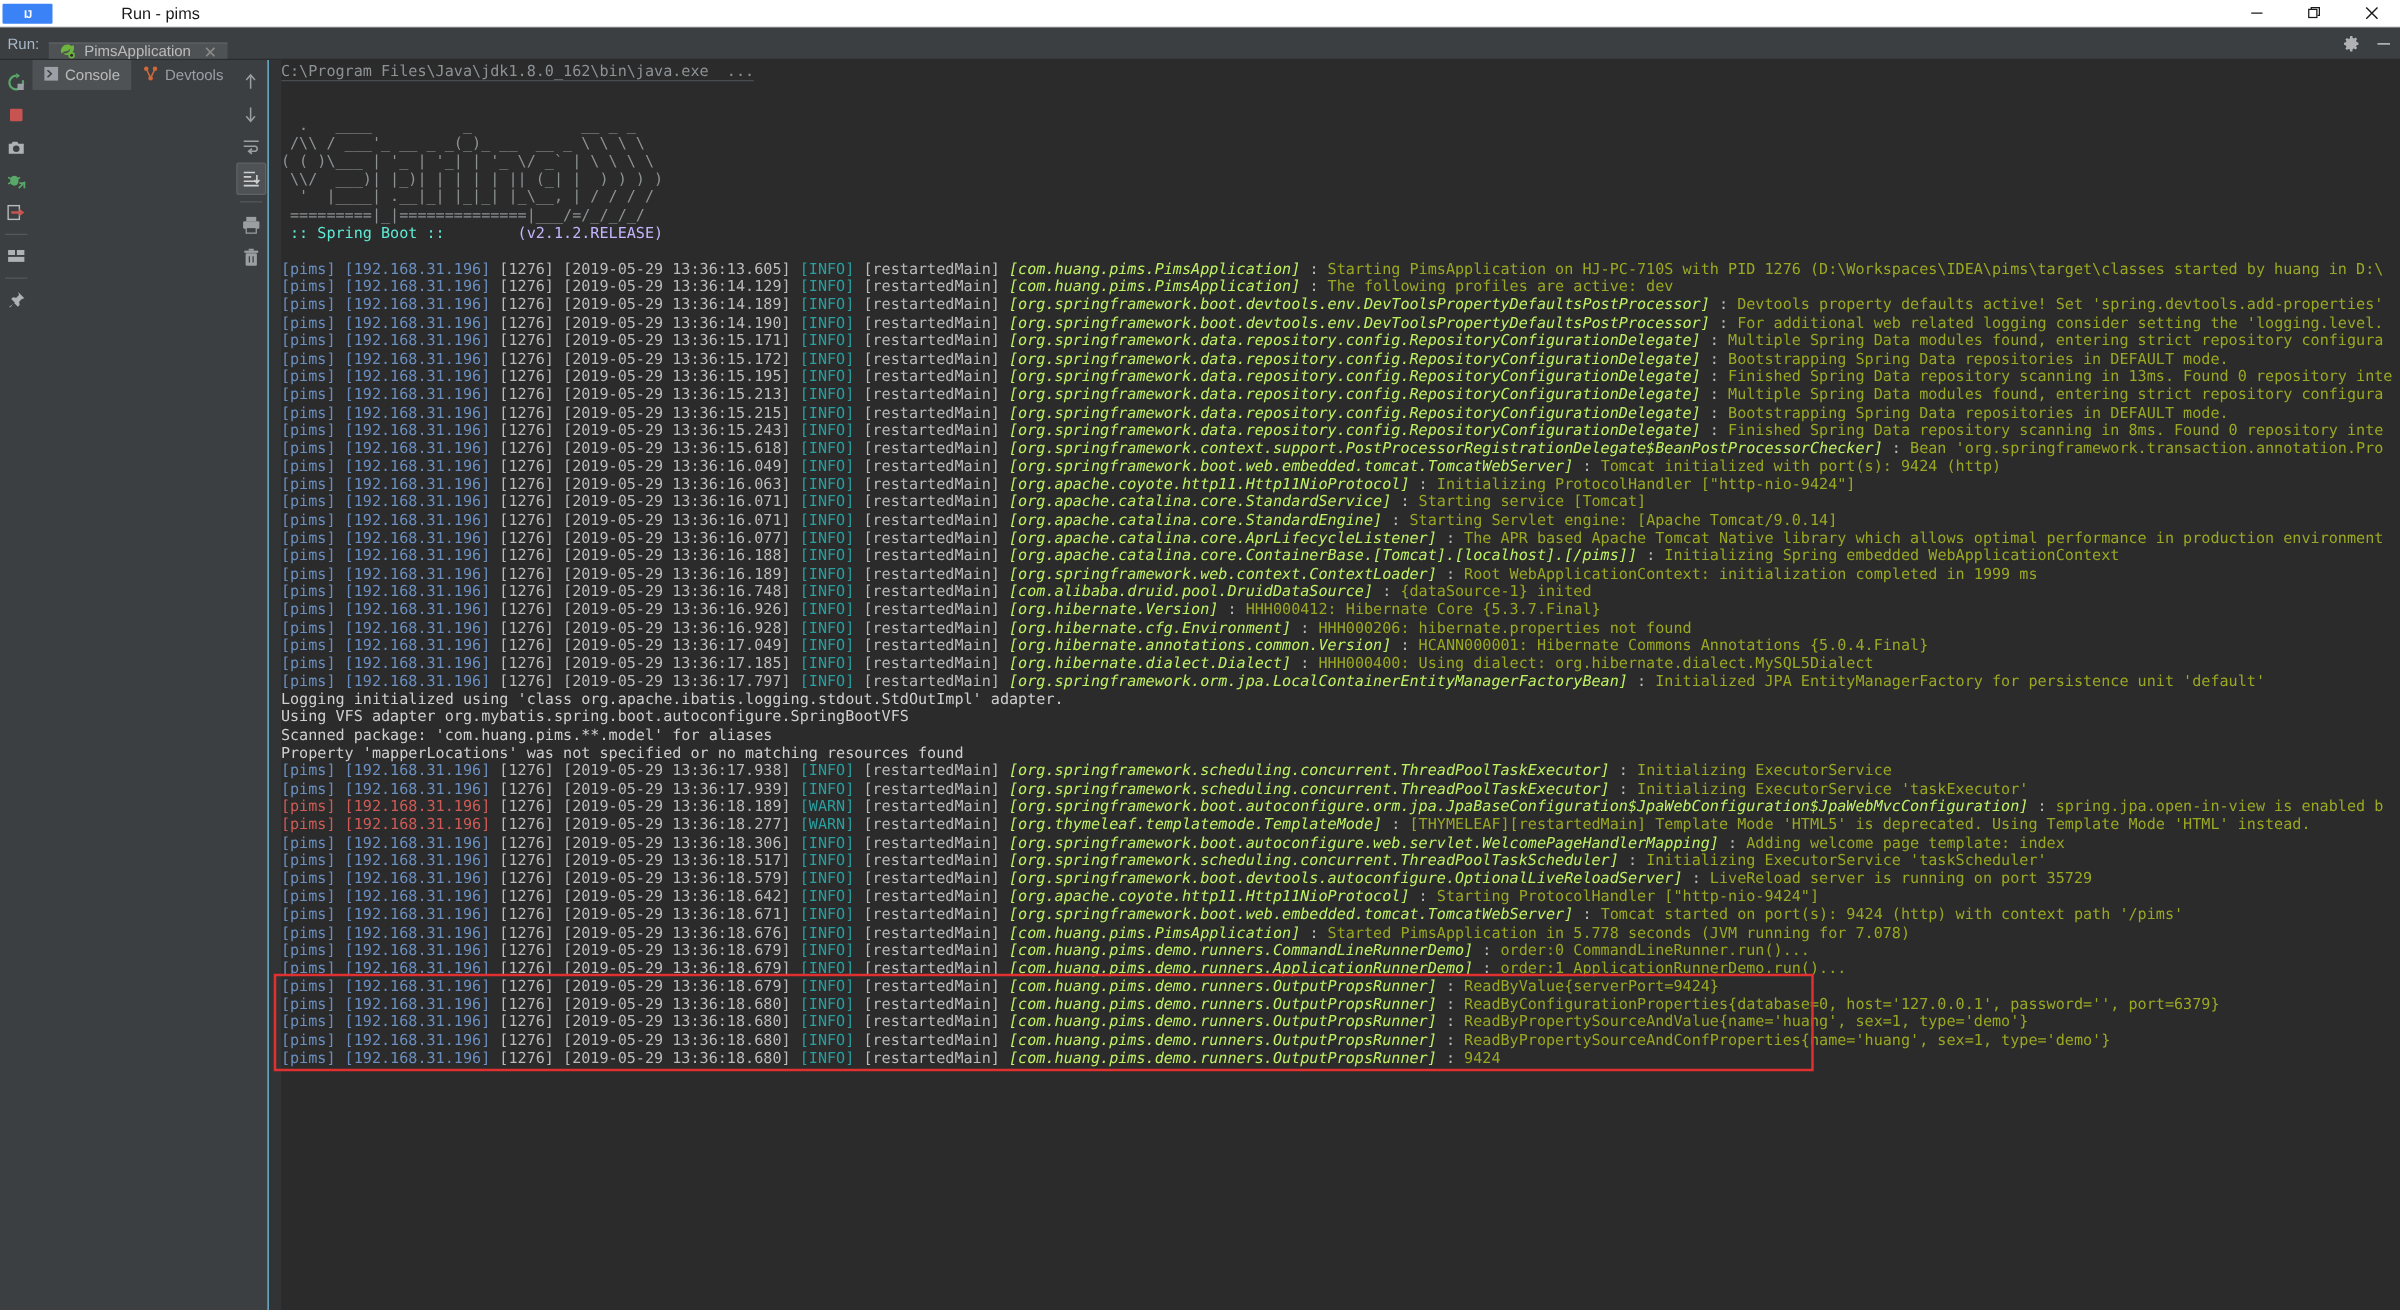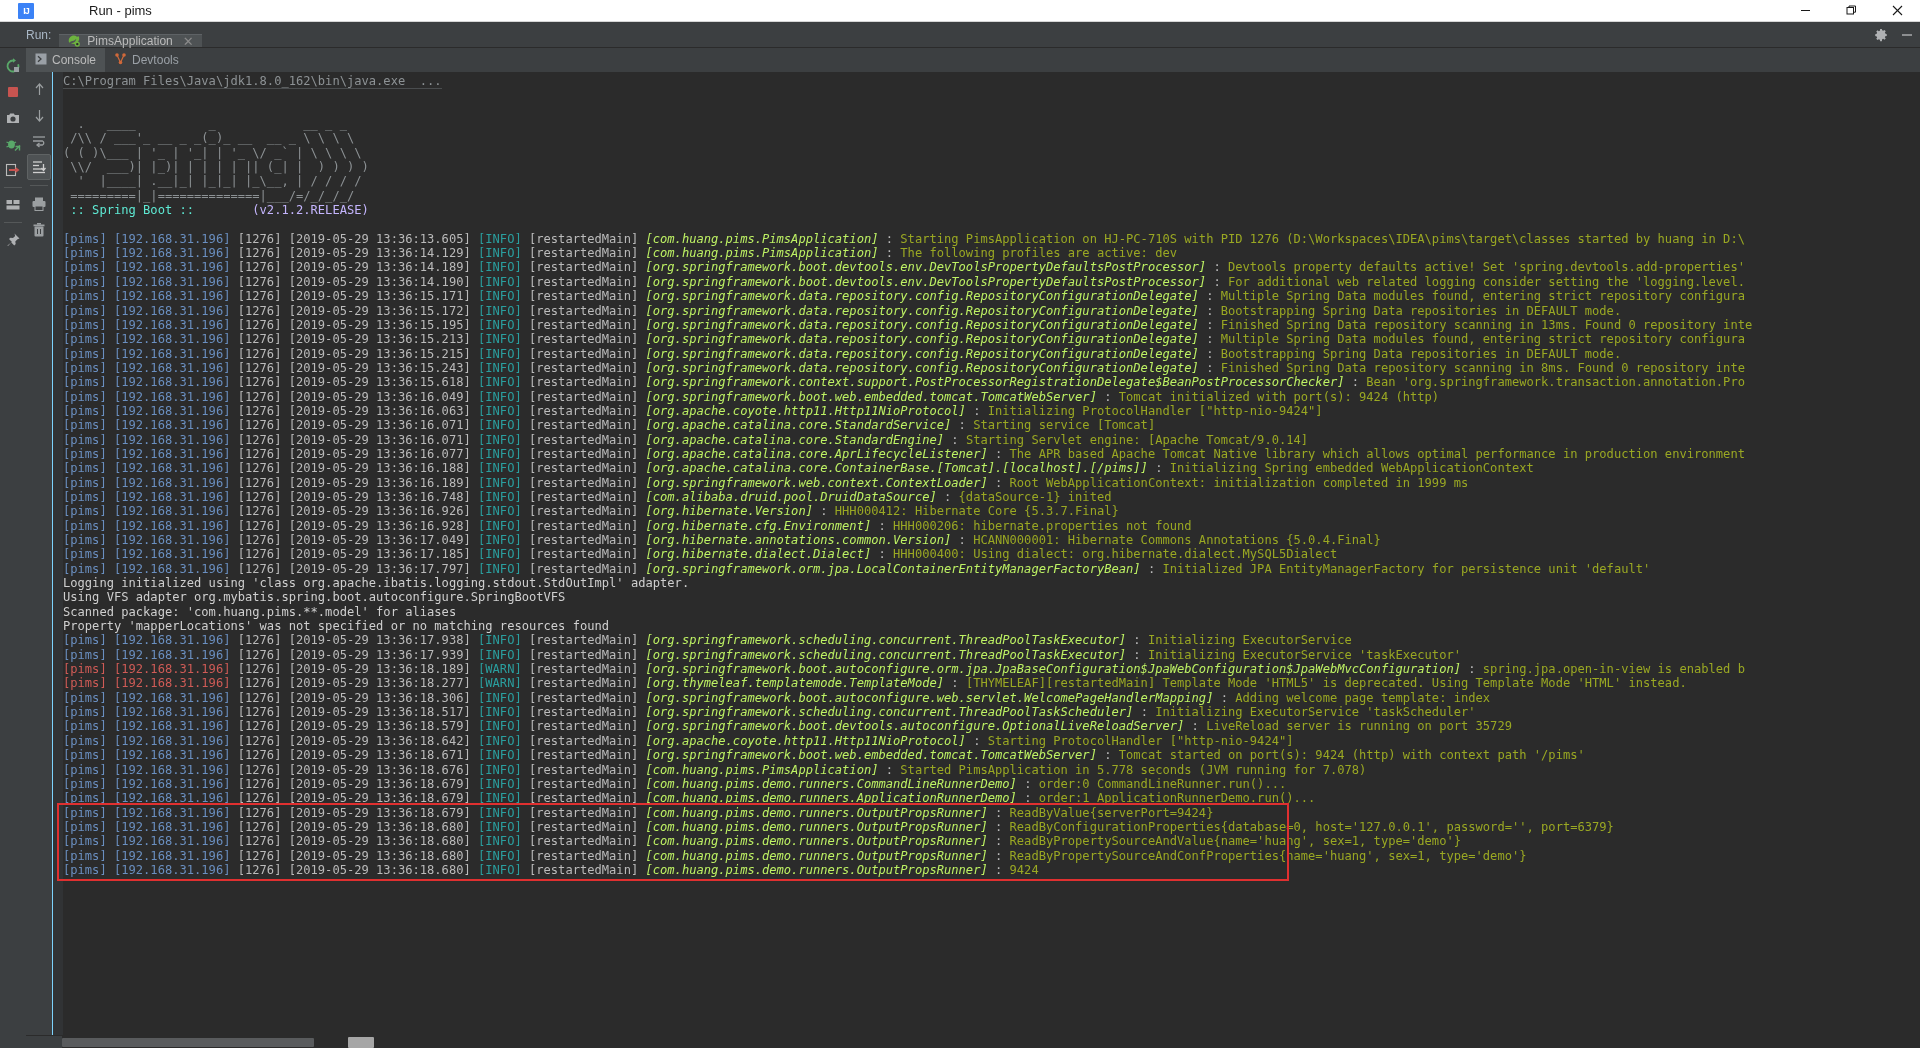--- a/index.html
+++ b/index.html
@@ -10,21 +10,21 @@
     overflow: hidden;
   }
 
   
   .titlebar {
     height: 22px; background: #ffffff;
     display: flex; align-items: center;
     border-bottom: 1px solid #d6d6d6;
   }
   .tb-icon {
-    width: 16px; height: 16px; margin-left: 18px; margin-right: 7px;
+    width: 40px; height: 16px; margin-left: 2px; margin-right: 7px;
     background: #3b82f6; border-radius: 1px;
     display: flex; align-items: center; justify-content: center;
     color: #fff; font-size: 9px; font-weight: bold;
     font-family: "Liberation Sans", sans-serif; letter-spacing: -1px;
   }
   .tb-title { font-size: 13px; color: #1a1a1a; margin-left: 48px; }
   .tb-spacer { flex: 1; }
   .tb-btn {
     width: 46px; height: 22px; display: flex;
     align-items: center; justify-content: center;
@@ -32,21 +32,21 @@
   }
 
   
   .runbar {
     height: 26px; background: #3c3f41;
     display: flex; align-items: stretch;
     border-bottom: 1px solid #2b2b2b;
   }
   .run-label {
     display: flex; align-items: center;
-    padding: 0 8px 0 6px; font-size: 12px; color: #a9b7c6; margin-left: 20px;
+    padding: 0 8px 0 6px; font-size: 12px; color: #a9b7c6;
   }
   .run-tab {
     display: flex; align-items: center; gap: 6px;
     padding: 0 8px; background: #4e5254;
     border-top: 1px solid #5e6265;
     font-size: 12px; color: #bbbbbb; margin-top: 12px;
   }
   .spring-leaf {
     width: 14px; height: 14px; position: relative; flex: none;
   }
@@ -67,21 +67,21 @@
     padding-top: 5px; gap: 0px; flex: none;
   }
   .ltool {
     width: 26px; height: 26px;
     display: flex; align-items: center; justify-content: center;
   }
   .ltool-sep {
     width: 18px; height: 1px; background: #555859; margin: 4px 0;
   }
 
-  .console-col { flex: 1; display: flex; flex-direction: column; min-width: 0; }
+  .console-col { flex: 1; display: flex; flex-direction: row; min-width: 0; }
 
   
   .ctabs {
     height: 24px; background: #3c3f41; display: flex; align-items: stretch;
     flex: none;
   }
   .ctab {
     display: flex; align-items: center; gap: 5px;
     padding: 0 9px; font-size: 12px; color: #9aa0a6;
   }

